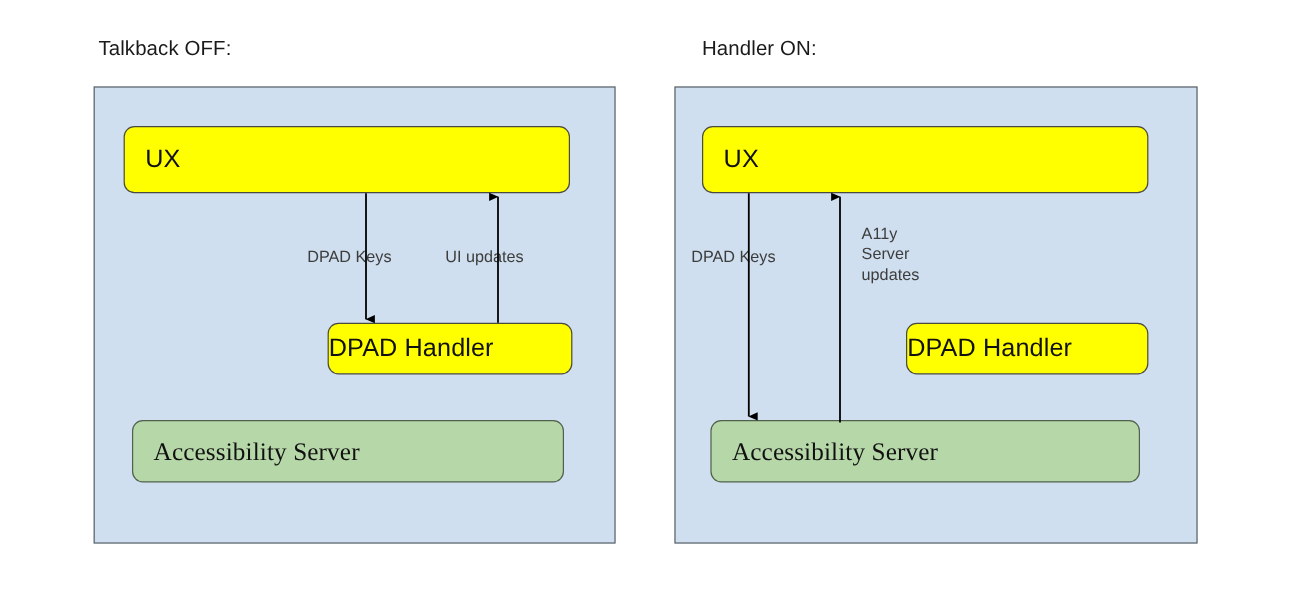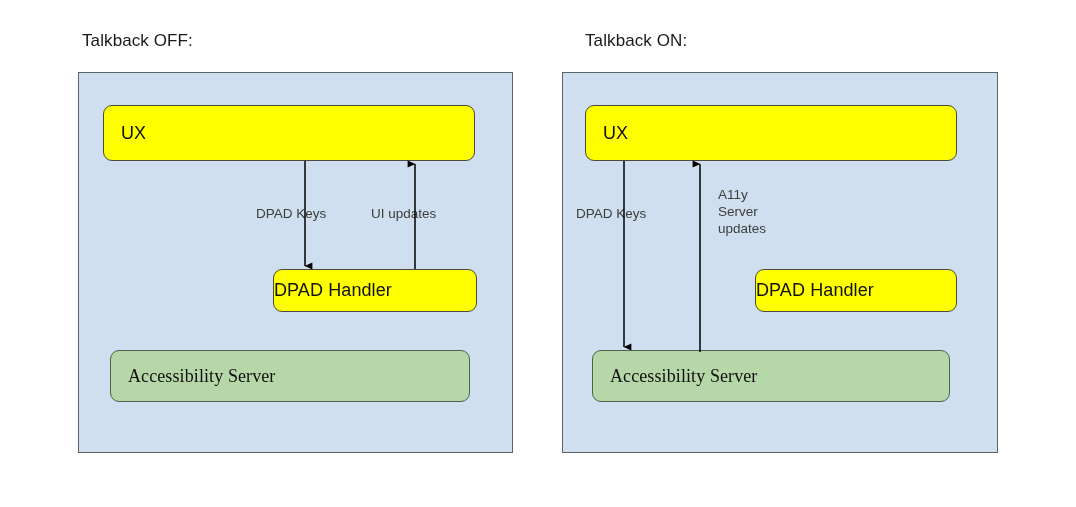--- a/index.html
+++ b/index.html
@@ -34,21 +34,21 @@
   }
   .node {
     position: absolute;
     box-sizing: border-box;
     border: 1.6px solid #4a4a3f;
     border-radius: 9px;
     display: flex;
     align-items: center;
   }
   .node-label {
-    font-size: 18px;
+    font-size: 21px;
     color: #111111;
     padding-left: 17px;
     white-space: nowrap;
     letter-spacing: 0.1px;
   }
   .node.yellow {
     background: #ffff00;
   }
   .node.green {
     background: #b6d7a8;
@@ -95,21 +95,21 @@
   </div>
 
   <div class="node green" style="left:110px; top:350px; width:360px; height:52px;">
     <span class="node-label">Accessibility Server</span>
   </div>
 
   <div class="edge-label" style="left:256px; top:205px;">DPAD Keys</div>
 
   <div class="edge-label" style="left:371px; top:205px;">UI updates</div>
 
-  <div class="panel-title" style="left:573px; top:31px;">Talkback ON:</div>
+  <div class="panel-title" style="left:573px; top:31px;">Handler ON:</div>
 
   <div class="panel" style="left:562px; top:72px; width:436px; height:381px;">
   </div>
 
   <div class="node yellow" style="left:585px; top:105px; width:372px; height:56px;">
     <span class="node-label">UX</span>
   </div>
 
   <div class="node yellow centered" style="left:755px; top:269px; width:202px; height:43px;">
     <span class="node-label">DPAD Handler</span>

